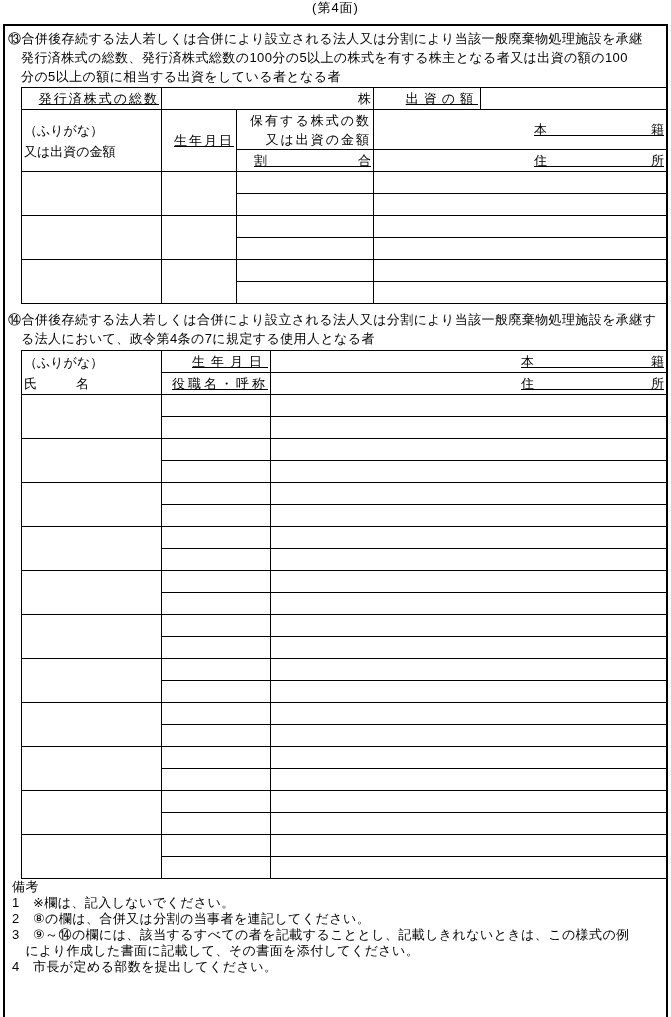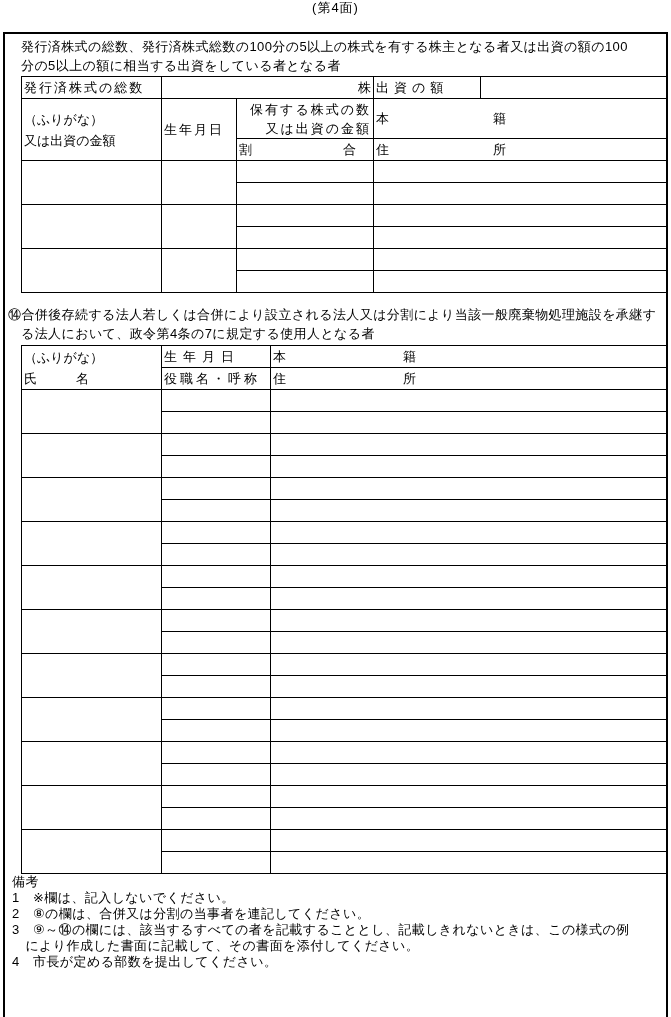--- a/index.html
+++ b/index.html
@@ -4,48 +4,48 @@
 <style>
   * { box-sizing: border-box; }
   html, body {
     margin: 0; padding: 0;
     width: 671px; height: 1017px;
     background: #ffffff; color: #000000;
     font-family: "Liberation Sans", "DejaVu Sans", sans-serif;
     font-size: 13px;
   }
   .sheet-title {
-    height: 32px; line-height: 15px;
+    height: 24px; line-height: 15px;
     text-align: center; letter-spacing: 1px;
   }
   .outer-box {
     margin: 0 3px; height: 1000px;
     border: 2px solid #000;
     padding: 3px 3px 0 3px;
     overflow: hidden;
   }
   .para { line-height: 19px; letter-spacing: 0.4px; white-space: nowrap; }
   .para .cont { padding-left: 13px; }
-  .para14 { margin-top: 12px; }
+  .para14 { margin-top: 6px; }
 
   table.frm {
     border-collapse: collapse; table-layout: fixed;
     margin-left: 13px; width: 645px;
     margin-top: 1px;
   }
   table.frm td {
     border: 1px solid #000;
     padding: 0 2px;
     vertical-align: middle;
     white-space: nowrap; overflow: hidden;
     font-size: 13px;
   }
   tr.rh  { height: 22px; }
   tr.h40 { height: 40px; }
-  .c   { text-align: left; }
+  .c   { text-align: right; text-decoration: underline; }
   .ls2 { letter-spacing: 2px; }
   .ls3 { letter-spacing: 3px; }
   .ls5 { letter-spacing: 5px; }
   .ls6 { letter-spacing: 6px; }
   .two-line div { line-height: 19px; text-align: right; }
   .name-hdr div { line-height: 21px; text-align: left; }
   .unit-cell { text-align: right; padding-right: 14px; }
 
   .notes {
     padding-left: 4px;
@@ -54,20 +54,21 @@
   }
 </style>
 </head>
 <body>
 
 <div class="sheet-title">(第4面)</div>
 
 <div class="outer-box">
 
   <div class="para">
+    <div>⑬合併後存続する法人若しくは合併により設立される法人又は分割により当該一般廃棄物処理施設を承継</div>
     <div class="cont">発行済株式の総数、発行済株式総数の100分の5以上の株式を有する株主となる者又は出資の額の100</div>
     <div class="cont">分の5以上の額に相当する出資をしている者となる者</div>
   </div>
 
   <table class="frm">
     <colgroup>
       <col style="width:140px">
         <col style="width:75px">
         <col style="width:137px">
         <col style="width:107px">

